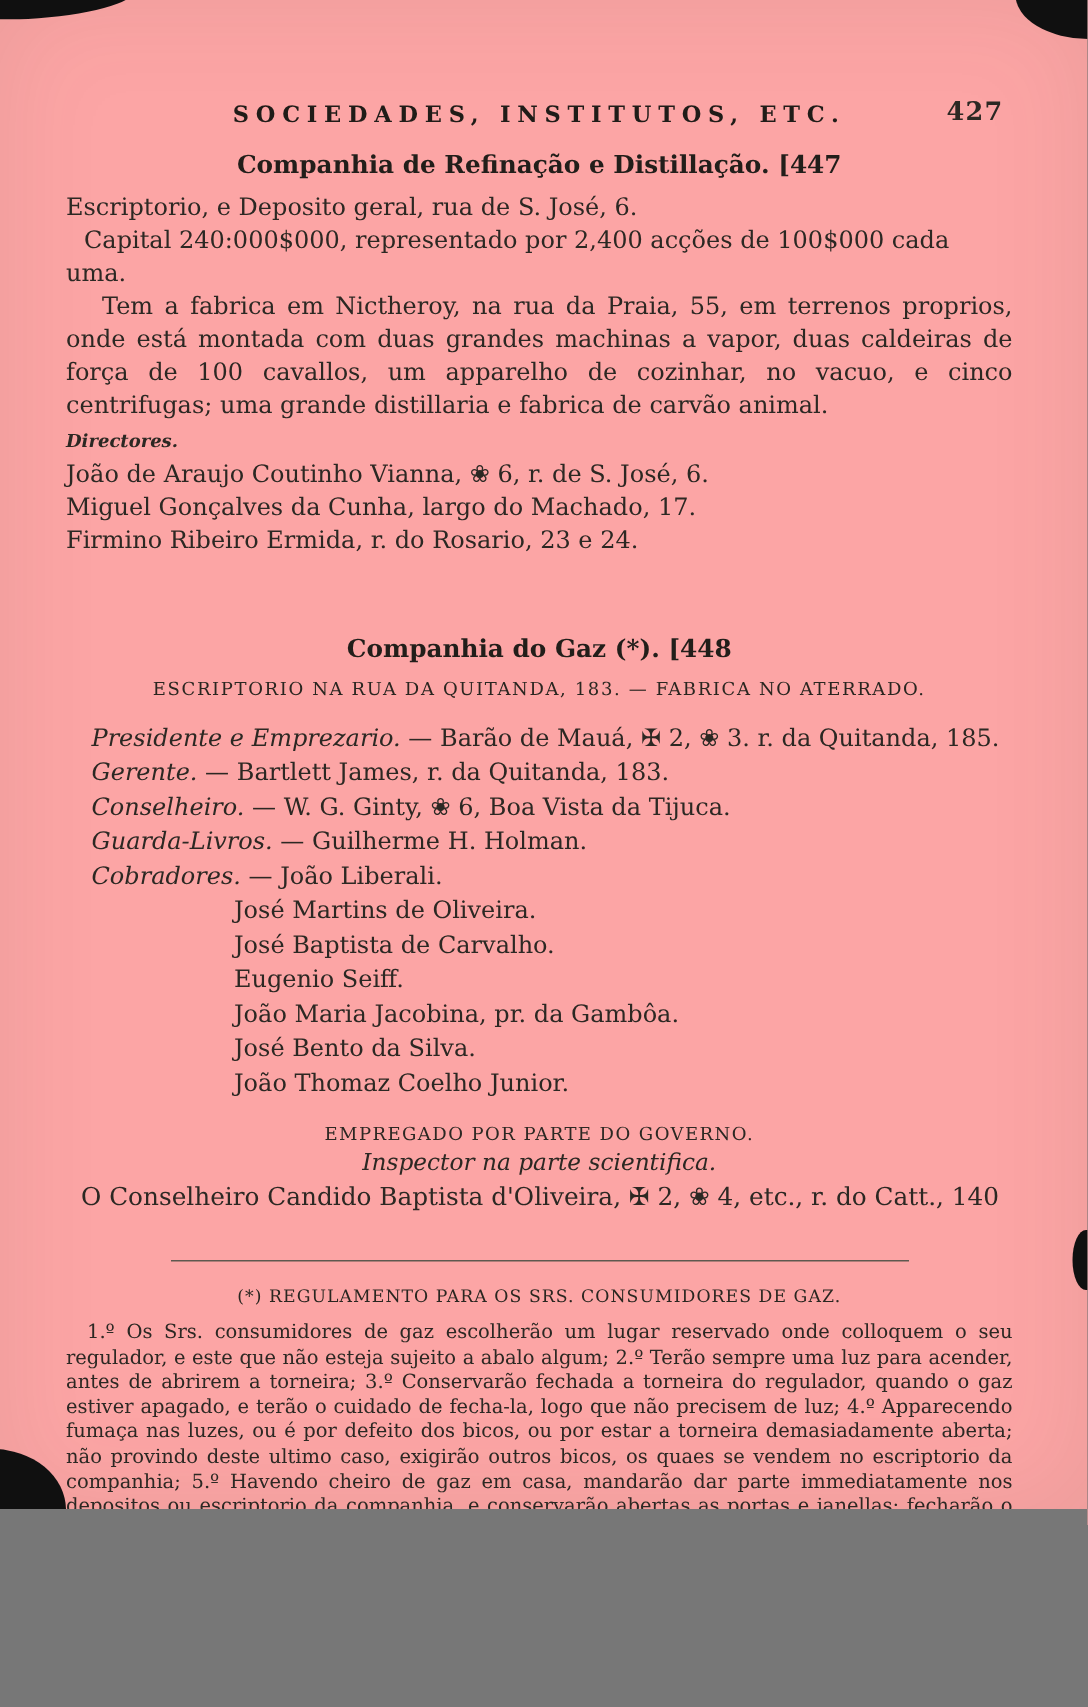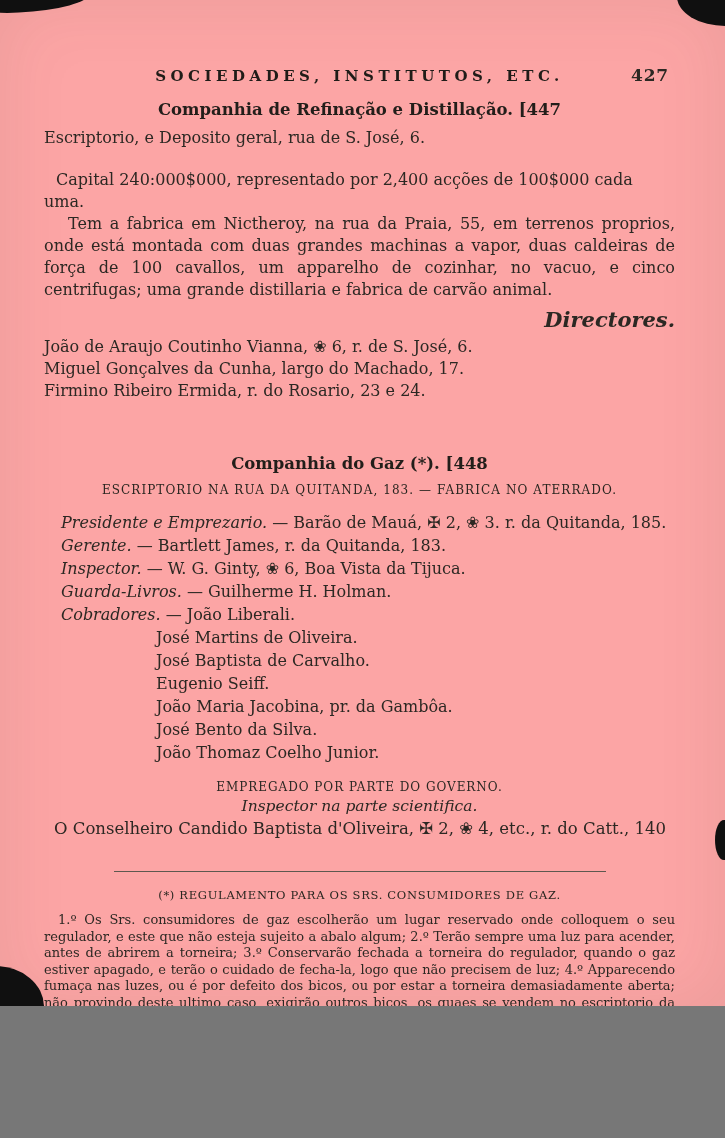--- a/index.html
+++ b/index.html
@@ -26,23 +26,23 @@
   .head-title {
     font-weight:bold; font-size:15px; letter-spacing:.30em;
     color:#201c18;
   }
   .page-num { position:absolute; right:6px; top:-1px; font-weight:bold; font-size:17px; letter-spacing:.05em; }
 
   p, h2 { margin:0; padding:0; }
   .entry-title { text-align:center; font-weight:bold; font-size:16.5px; margin:12px 0 8px; color:#221e1a; }
   .line { font-size:16px; line-height:22px; }
   .centered { text-align:left; }
-  .indent-sm { text-indent:12px;margin-top:20px; }
+  .indent-sm { text-indent:12px; }
   .body-par { font-size:16px; line-height:22px; text-align:justify; text-indent:24px; }
-  .subheading-italic { text-align:right; font-style:italic; font-weight:bold; font-size:21px; margin:6px 0 4px; }
+  .subheading-italic { text-align:left; font-style:italic; font-weight:bold; font-size:12px; margin:6px 0 4px; }
 
   .entry-gaz { margin-top:52px; }
   .caps-line { text-align:center; font-size:12px; letter-spacing:.09em; margin:10px 0 14px; color:#2a2620; }
   .officer { font-size:16px; line-height:23px; }
   .officer .role { font-style:italic;margin-left:17px; }
   .cobrador-extra { font-size:16px; line-height:23px; margin-left:112px; }
   .gov-heading { text-align:center; font-size:12px; letter-spacing:.08em; margin-top:16px; }
   .inspector-heading { text-align:center; font-style:italic; font-size:15.5px; margin-top:3px; }
   .inspector-line { font-size:16.5px; line-height:24px; text-indent:10px; margin-top:2px; }
 
@@ -76,21 +76,21 @@
     <p class="line">Miguel Gonçalves da Cunha, largo do Machado, 17.</p>
     <p class="line">Firmino Ribeiro Ermida, r. do Rosario, 23 e 24.</p>
   </section>
 
   <section class="entry entry-gaz">
     <h2 class="entry-title">Companhia do Gaz (*). [448</h2>
     <p class="caps-line">ESCRIPTORIO NA RUA DA QUITANDA, 183. — FABRICA NO ATERRADO.</p>
 
     <p class="officer"><span class="role">Presidente e Emprezario.</span><span> — Barão de Mauá, ✠ 2, ❀ 3. r. da Quitanda, 185.</span></p>
     <p class="officer"><span class="role">Gerente.</span><span> — Bartlett James, r. da Quitanda, 183.</span></p>
-    <p class="officer"><span class="role">Inspector.</span><span> — W. G. Ginty, ❀ 6, Boa Vista da Tijuca.</span></p>
+    <p class="officer"><span class="role">Conselheiro.</span><span> — W. G. Ginty, ❀ 6, Boa Vista da Tijuca.</span></p>
     <p class="officer"><span class="role">Guarda-Livros.</span><span> — Guilherme H. Holman.</span></p>
     <p class="officer"><span class="role">Cobradores.</span><span> — João Liberali.</span></p>
 
     <p class="cobrador-extra">José Martins de Oliveira.</p>
     <p class="cobrador-extra">José Baptista de Carvalho.</p>
     <p class="cobrador-extra">Eugenio Seiff.</p>
     <p class="cobrador-extra">João Maria Jacobina, pr. da Gambôa.</p>
     <p class="cobrador-extra">José Bento da Silva.</p>
     <p class="cobrador-extra">João Thomaz Coelho Junior.</p>
 

